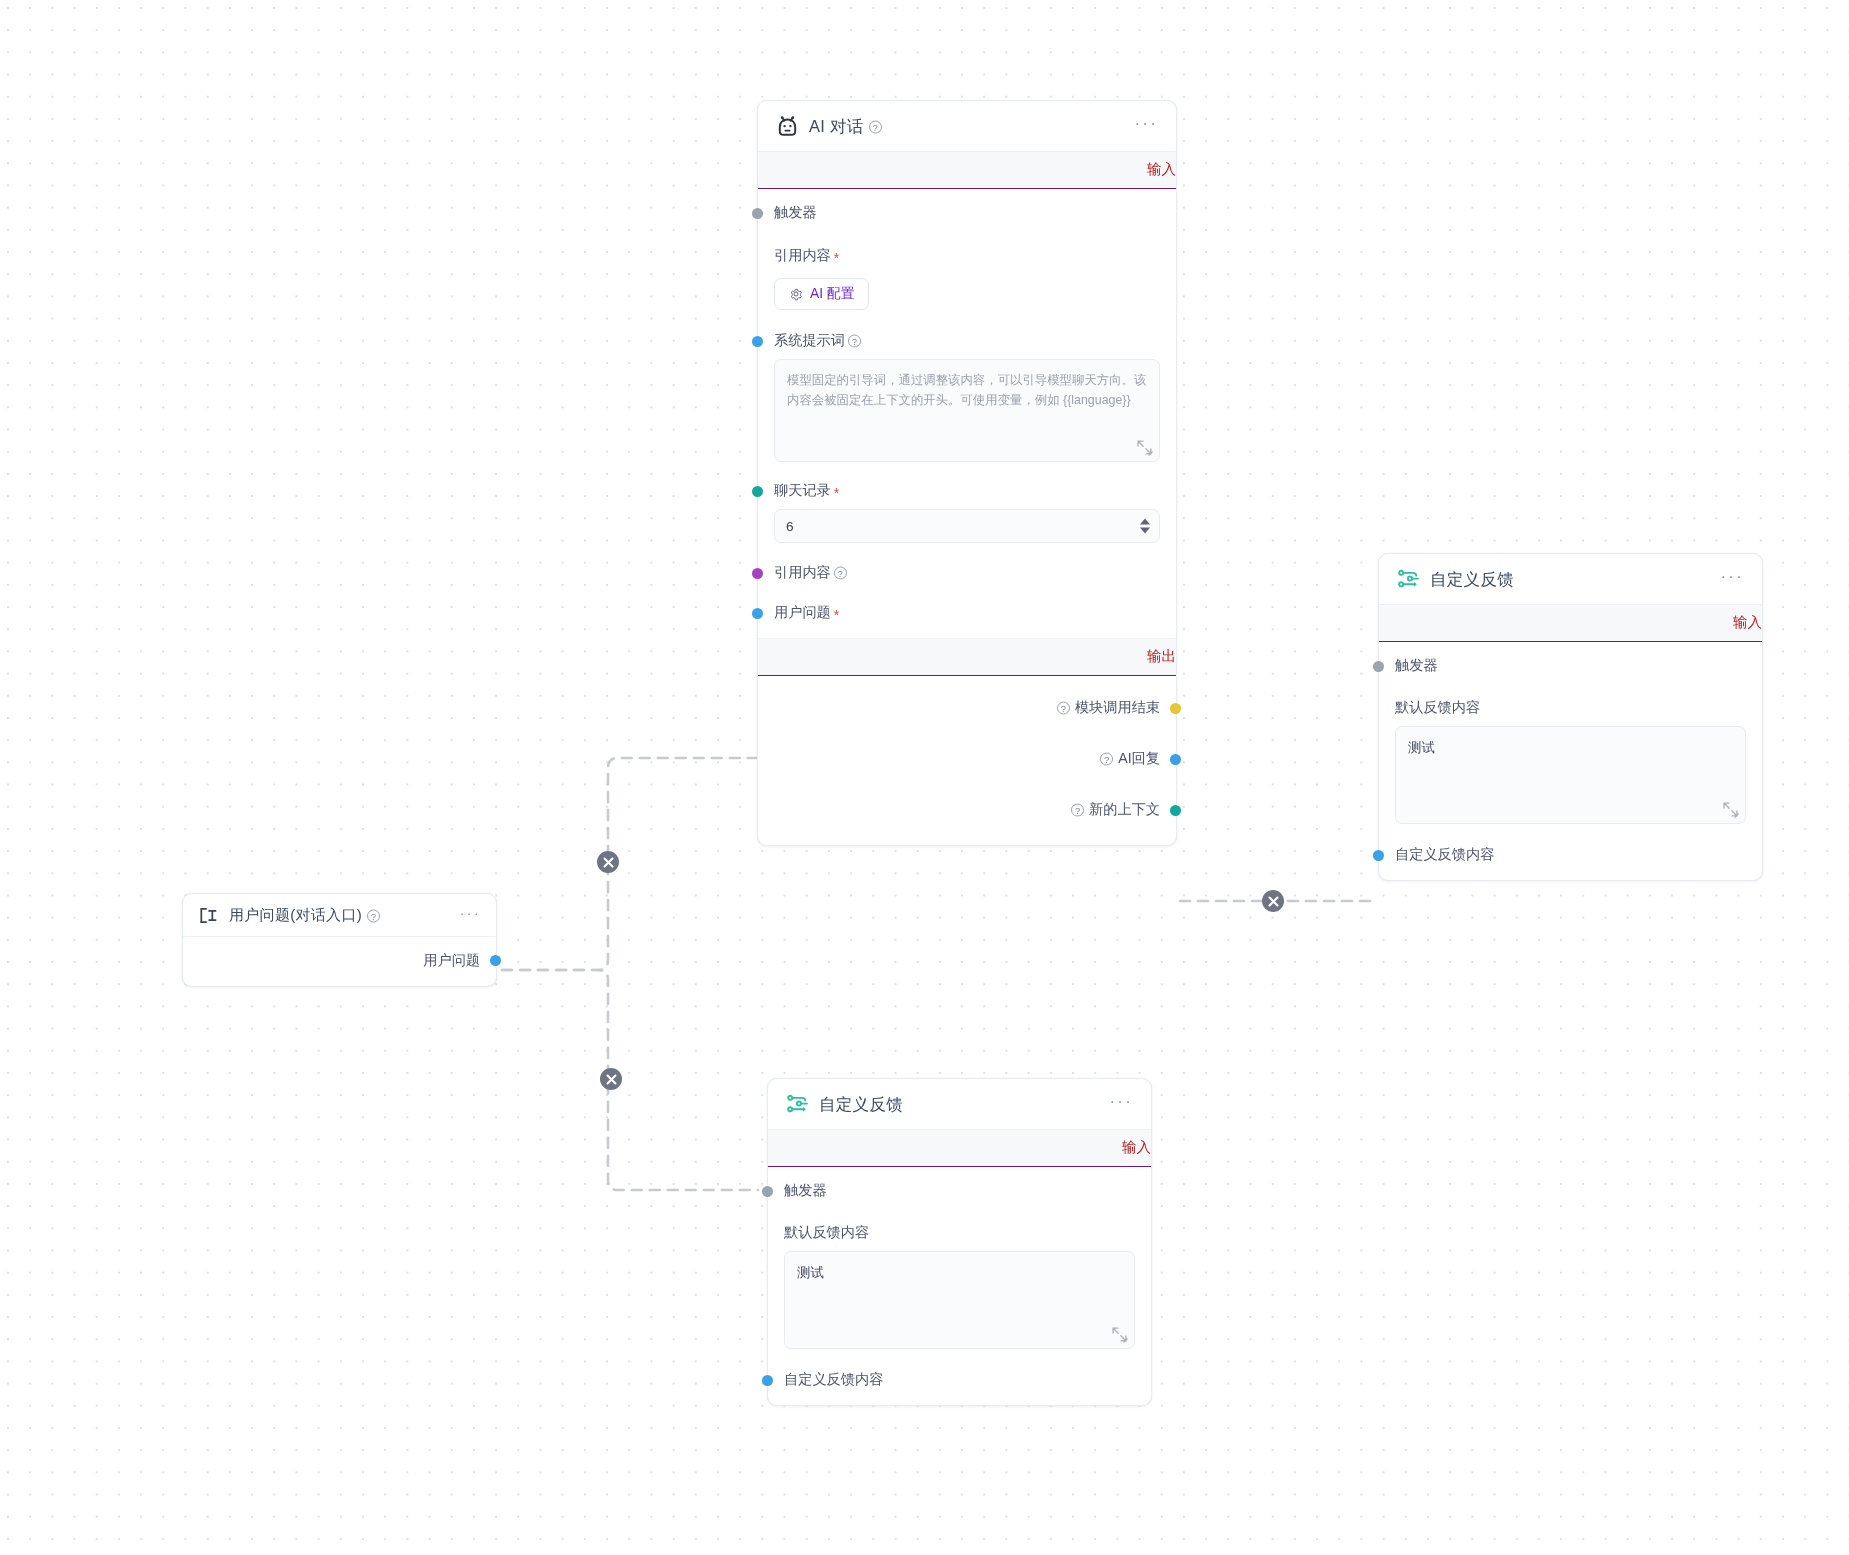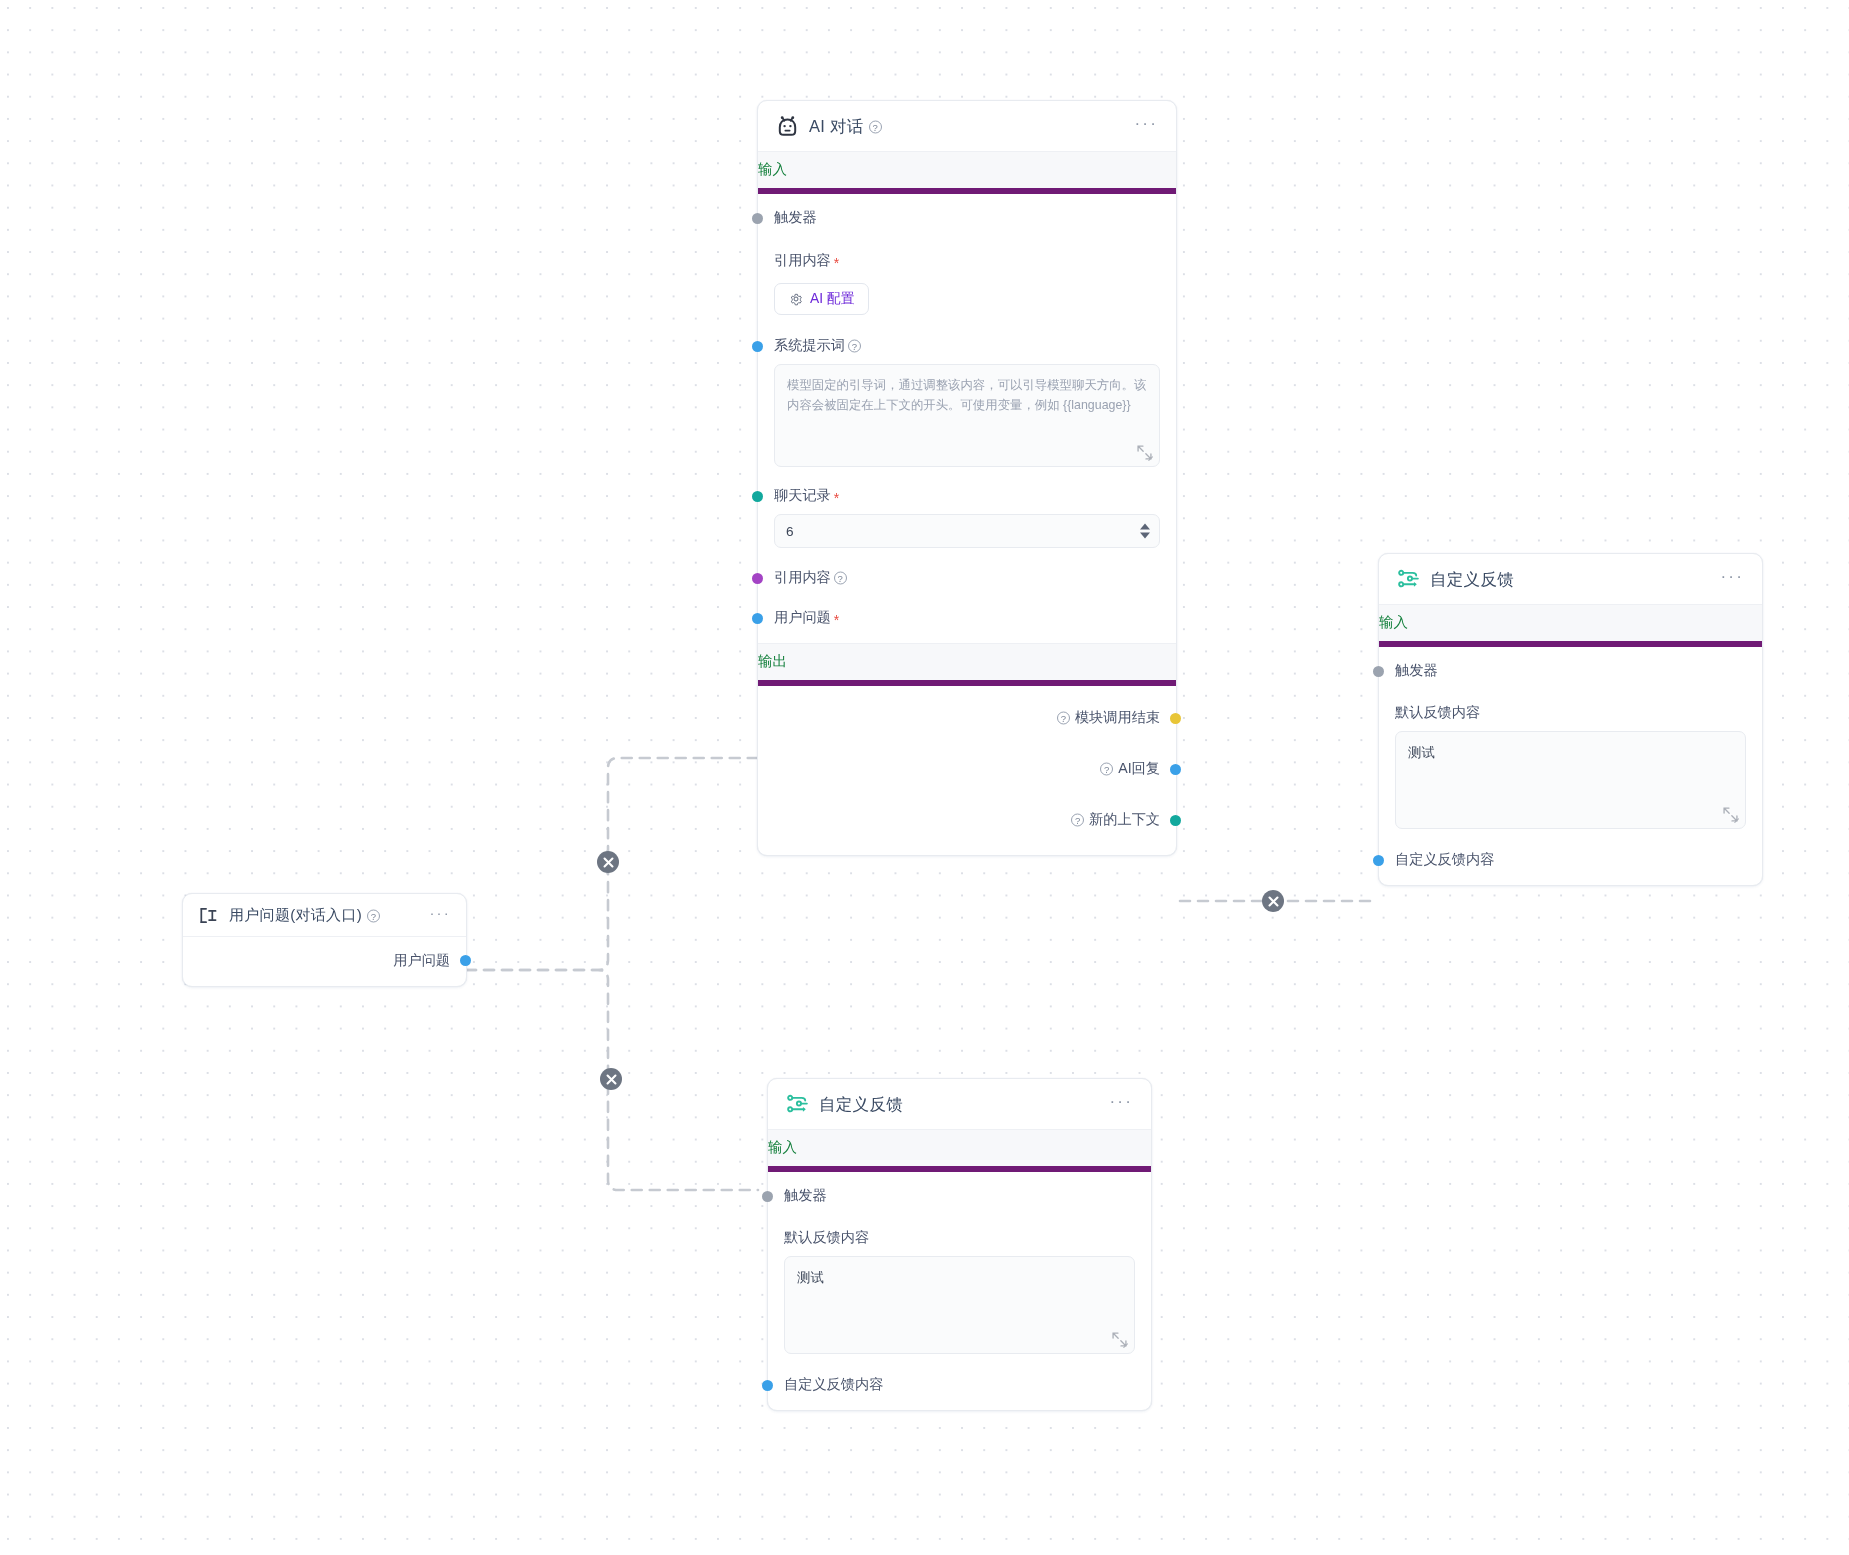--- a/index.html
+++ b/index.html
@@ -38,23 +38,23 @@
     font-size:16.5px; color:#3a4a63; letter-spacing:.3px;
     display:flex; align-items:center; gap:5px; white-space:nowrap;
   }
   .dots {
     margin-left:auto; color:#8d96a6; letter-spacing:2.2px;
     font-size:17px; line-height:8px; cursor:pointer; user-select:none;
     padding:2px 2px 8px 6px;
   }
   .section-bar {
     background:#f7f8fa;
-    border-bottom:6px solid #701a75;
-    text-align:left;
-    font-size:14.5px; color:#15803d;
+    border-bottom:1px solid #701a75;
+    text-align:right;
+    font-size:14.5px; color:#b91c1c;
     padding:8px 0 9px;
   }
   .body { padding:14px 16px 16px 16px; position:relative; }
   
   .field { position:relative; }
   .lbl {
     font-size:14.2px; color:#49536b; display:flex; align-items:center; gap:3px;
     white-space:nowrap;
   }
   .req { color:#e8493f; font-size:14px; line-height:1; transform:translateY(2px); }
@@ -264,21 +264,21 @@
         <span class="port" style="right:-21px; top:5px; background:#3aa0e8;"></span>
       </div>
       <div class="out-row">
         <span class="qm">?</span>
         <span>新的上下文</span>
         <span class="port" style="right:-21px; top:5px; background:#12a89d;"></span>
       </div>
     </div>
   </div>
 
-  <div class="node" id="n-entry" style="left:182px; top:893px; width:285px;">
+  <div class="node" id="n-entry" style="left:182px; top:893px; width:315px;">
     <div class="node-head" style="padding:10px 13px 9px 14px;">
       <svg width="23" height="23" viewBox="0 0 24 24">
         <path d="M4.5 5 L4.5 19" stroke="#3a4354" stroke-width="1.8" stroke-linecap="round" fill="none"></path>
         <path d="M4.5 5 L9.5 5 M4.5 19 L9.5 19" stroke="#3a4354" stroke-width="1.8" stroke-linecap="round" fill="none"></path>
         <path d="M12.6 7.2 L19.4 7.2 M12.6 16.8 L19.4 16.8 M16 7.2 L16 16.8" stroke="#3a4354" stroke-width="1.8" stroke-linecap="round" fill="none"></path>
       </svg>
       <span class="node-title" style="font-size:15px;">
         <span>用户问题(对话入口)</span>
         <span class="qm">?</span>
       </span>

